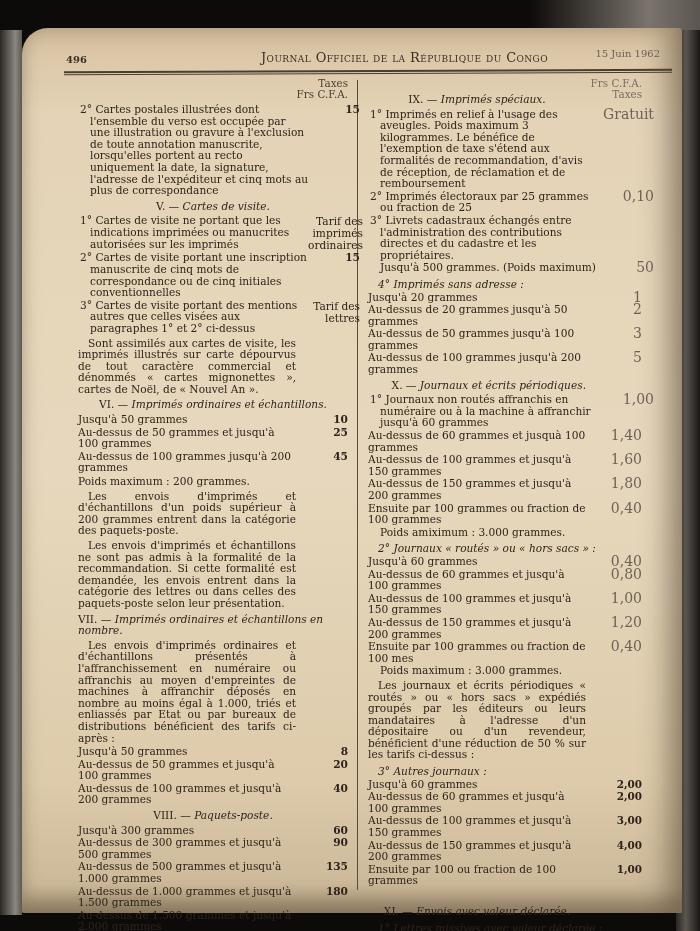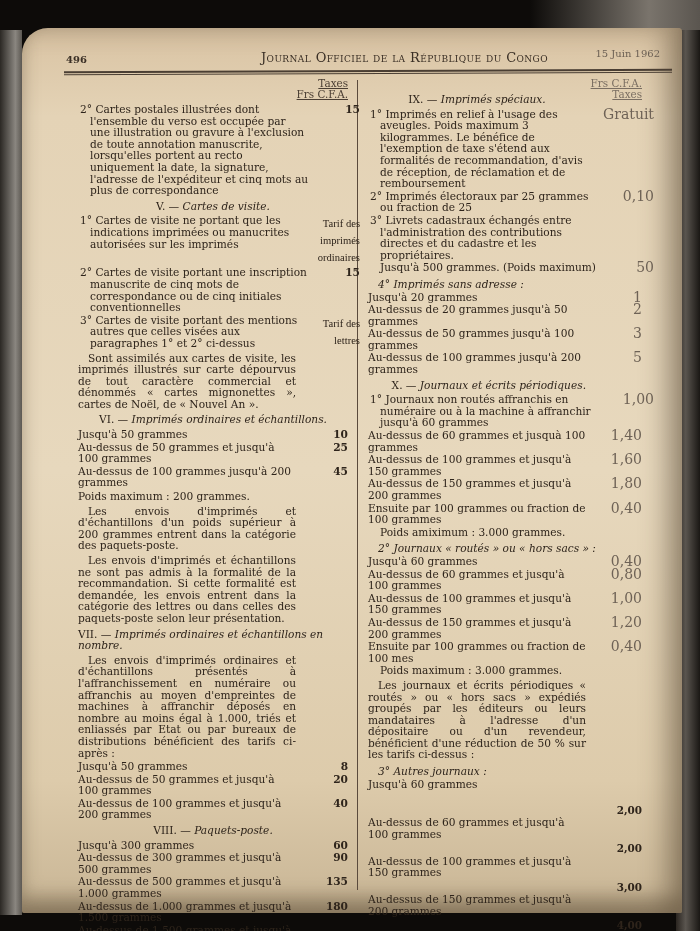--- a/index.html
+++ b/index.html
@@ -10,34 +10,34 @@
   .left-shadow{position:absolute;left:0;top:30px;width:22px;height:885px;background:linear-gradient(90deg,#2b2824,#8a8680 70%,#5c5852);}
   .header{position:absolute;left:66px;top:48px;width:600px;height:18px;font-size:9px;color:#3a2f25;}
   .page-number{position:absolute;left:0;top:6px;font-weight:bold;font-size:10px;}
   .journal-title{position:absolute;left:195px;top:2px;font-variant:small-caps;letter-spacing:0.4px;font-size:13px;}
   .issue-date{position:absolute;right:6px;top:0px;font-size:10px;color:#6c6054;}
   .rule{position:absolute;left:64px;top:70px;width:608px;height:0;border-top:2px solid #4a3e33;border-bottom:1px solid #4a3e33;padding-top:1px;transform:rotate(-0.25deg);}
   .col-divider{position:absolute;left:357px;top:80px;width:1px;height:810px;background:#5a4a3c;}
   .col{position:absolute;top:78px;font-size:10.6px;line-height:11.6px;color:#2e241b;}
   .col.left{left:78px;width:270px;}
   .col.right{left:368px;width:268px;}
-  .colhead{text-align:right;font-size:10.4px;line-height:11px;color:#4a3e33;text-decoration:underline;}
+  .colhead{text-align:right;font-size:10.4px;line-height:11px;color:#4a3e33;}
   .left .colhead{position:absolute;left:218px;top:0;width:52px;}
   .right .colhead{position:absolute;left:218px;top:0;width:56px;color:#7a6e62;}
   .sec-title{text-align:center;font-style:italic;margin:4px 0 3px 0;}
   .sec-title .num{font-style:normal;text-align:center;}
   .sub-title{font-style:italic;margin:5px 0 1px 10px;}
   .row{display:flex;align-items:flex-start;margin-bottom:1px;}
   .row .label{flex:0 0 218px;}
   .row .value{flex:0 0 52px;text-align:right;font-weight:bold;}
   .right .row .value{flex:0 0 56px;font-weight:normal;color:#6e6256;font-size:14px;}
-  .right .row .value.dark{color:#2e241b;font-weight:bold;font-size:10.4px;margin-top:26px;}
+  .right .row .value.dark{color:#2e241b;font-weight:bold;font-size:10.4px;}
   .para{text-indent:10px;text-align:justify;margin:3px 0 2px 0;}
   .item{padding-left:12px;text-indent:-10px;}
-  .val-text{text-align:center;font-weight:bold;line-height:17px;font-family:Liberation Serif, serif;}
+  .val-text{text-align:center;font-weight:bold;line-height:12px;}
 </style>
 </head>
 <body>
 
 <div class="book-edge"></div>
 <div class="top-right-blur"></div>
 <div class="left-shadow"></div>
 
 <div class="page"></div>
 

